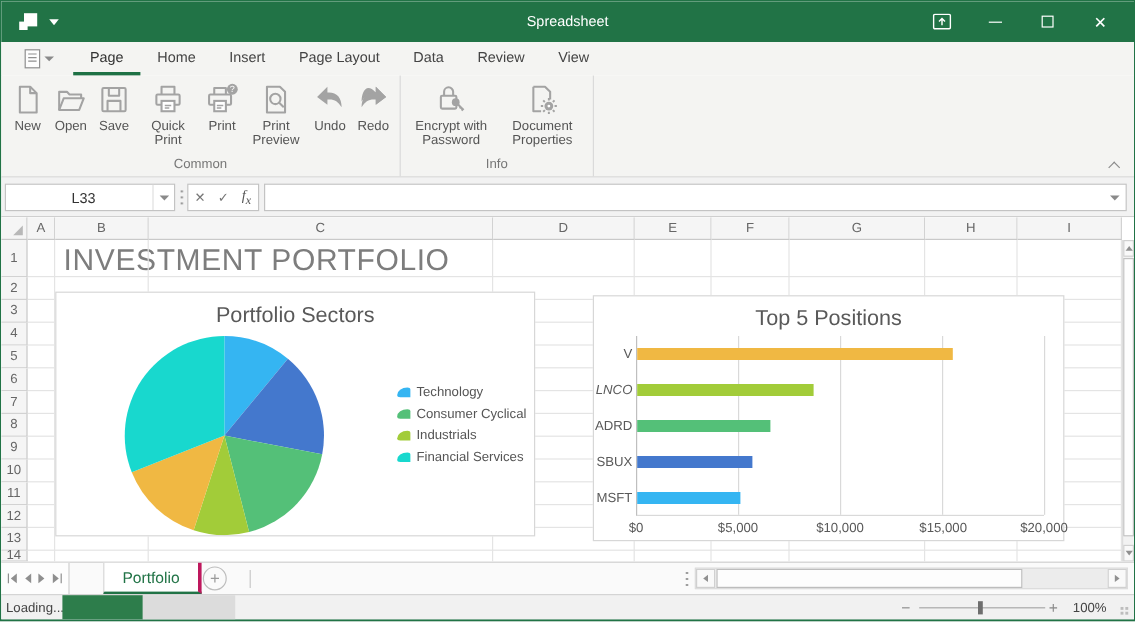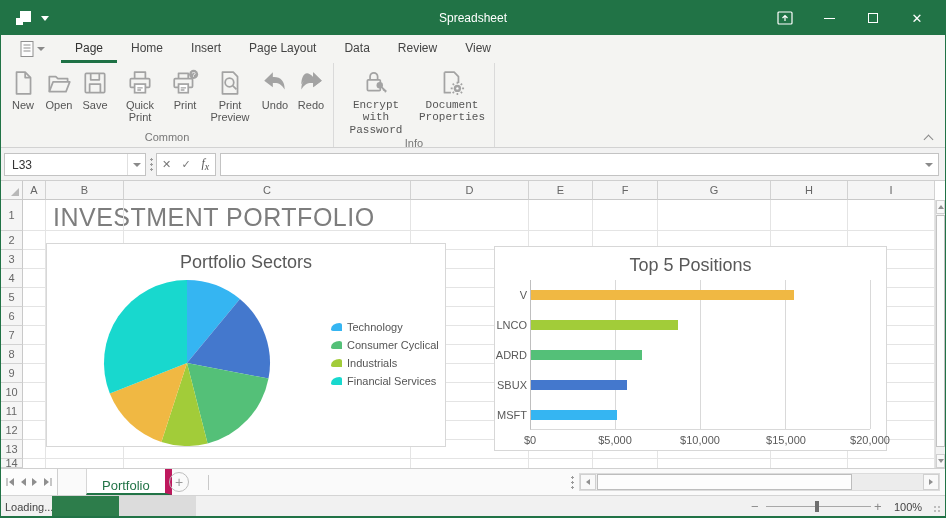--- a/index.html
+++ b/index.html
@@ -30,33 +30,33 @@
   .rtab.active { color:#333; border-bottom-color:#1e7145; }
 
   
   .toolbar { position:absolute; left:0; top:62px; width:100%; height:85px; background:#f4f4f2;
              border-bottom:1px solid #d2d2d2; display:flex; align-items:stretch; }
   .tb-group { display:flex; flex-direction:column; border-right:1px solid #dadada; padding:0 4px; }
   .tb-buttons { display:flex; flex:1; align-items:flex-start; padding-top:4px; }
   .tb-caption { text-align:center; font-size:11px; color:#777; padding:1px 0 4px; }
   .tb-btn { min-width:36px; max-width:54px; padding:2px 3px 0; display:flex; flex-direction:column;
             align-items:center; text-align:center; font-size:11px; color:#555; line-height:1.12; }
-  .tb-group.g-info .tb-btn { max-width:76px;font-family:Liberation Mono, monospace; }
+  .tb-group.g-info .tb-btn { max-width:76px; }
   .tb-btn .ticon { width:28px; height:28px; }
   .tb-btn .tlabel { margin-top:2px; }
   .ribbon-collapse { position:absolute; right:12px; bottom:6px; width:8px; height:8px; }
   .ribbon-collapse i { display:block; width:7px; height:7px; border-top:1.6px solid #8a8a8a;
                        border-left:1.6px solid #8a8a8a; transform:rotate(45deg); margin-top:3px; }
 
   
   .formula { position:absolute; left:0; top:147px; width:100%; height:33px; background:#f2f2f2;
              border-bottom:1px solid #cfcfcf; }
   .namebox { position:absolute; left:3px; top:5px; width:142px; height:23px; background:#fff;
              border:1px solid #c3c3c3; display:flex; align-items:center; font-size:12px; color:#333; }
-  .namebox .nb-val { flex:1; padding-left:7px; }
+  .namebox .nb-val { flex:1; padding-left:7px;text-align:center; }
   .nb-caret { width:18px; display:flex; align-items:center; justify-content:center; border-left:1px solid #e0e0e0; height:100%; }
   .caret-down { width:0; height:0; border-left:4px solid transparent; border-right:4px solid transparent; border-top:4px solid #8a8a8a; }
   .fb-grip { position:absolute; left:149px; top:9px; width:3px; height:15px;
              background:radial-gradient(circle, #9a9a9a 1px, transparent 1.3px); background-size:3px 5px; }
   .fb-btns { position:absolute; left:155px; top:5px; width:60px; height:23px; background:#fff;
              border:1px solid #c3c3c3; display:flex; align-items:center; justify-content:space-around; }
   .fb-btn { font-size:11px; color:#777; width:18px; text-align:center; }
   .fb-fx { font-style:italic; font-family:"Liberation Serif", serif; color:#555; font-size:12px; }
   .fb-input { position:absolute; left:219px; top:5px; right:6px; height:23px; background:#fff;
               border:1px solid #c3c3c3; display:flex; align-items:center; }
@@ -106,22 +106,22 @@
   .tri-down { width:0; height:0; border-left:3px solid transparent; border-right:3px solid transparent; border-top:4px solid #909090; }
   .vs-thumb { position:absolute; left:0; top:15px; width:100%; height:232px; background:#fdfdfd; border:1px solid #c2c2c2; }
 
   
   .sheetbar { position:absolute; left:0; top:467px; width:100%; height:27px; background:#fafafa;
               border-top:1px solid #d0d0d0; }
   .nav-box { position:absolute; left:0; top:0; width:57px; height:100%; background:#fdfdfd;
              border-right:1px solid #cfcfcf; display:flex; align-items:center; justify-content:space-around; padding:0 3px; }
   .nav-btn { display:flex; align-items:center; }
   .sheet-tab { position:absolute; left:85px; top:0; height:100%; padding:0 15px; background:#fff;
-               border-left:1px solid #d6d6d6; border-right:7px solid #be185d; border-bottom:2px solid #217346;
-               display:flex; align-items:flex-end; font-size:13px; color:#217346; }
+               border-left:1px solid #d6d6d6; border-right:3px solid #be185d; border-bottom:2px solid #217346;
+               display:flex; align-items:center; font-size:13px; color:#217346; }
   .add-sheet { position:absolute; left:168px; top:3px; width:20px; height:20px; border:1px solid #bdbdbd;
                border-radius:50%; display:flex; align-items:center; justify-content:center; color:#9a9a9a; font-size:14px; line-height:1; }
   .tab-divider { position:absolute; left:207px; top:6px; width:1px; height:15px; background:#c9c9c9; }
   .hs-grip { position:absolute; left:570px; top:6px; width:3px; height:15px;
              background:radial-gradient(circle, #9a9a9a 1px, transparent 1.3px); background-size:3px 5px; }
   .hscroll { position:absolute; left:578px; right:5px; top:4px; height:18px; background:#ececec; border:1px solid #dcdcdc; }
   .hs-left, .hs-right { position:absolute; top:0; width:16px; height:100%; background:#f9f9f9; border:1px solid #d0d0d0;
                         display:flex; align-items:center; justify-content:center; }
   .hs-left { left:0; } .hs-right { right:0; }
   .tri-left { width:0; height:0; border-top:3px solid transparent; border-bottom:3px solid transparent; border-right:4px solid #909090; }
@@ -406,21 +406,21 @@
           <div class="bar-grid" style="left: 254px;"></div>
           <div class="bar-grid" style="left: 339px;"></div>
           <div class="bar" title="V" style="top: 10px; left: 0px; width: 262.65px; background: rgb(240, 184, 67);"></div>
           <div class="bar" title="LNCO" style="top: 40px; left: 0px; width: 147.05px; background: rgb(162, 204, 57);"></div>
           <div class="bar" title="ADRD" style="top: 70px; left: 0px; width: 111.35px; background: rgb(84, 192, 120);"></div>
           <div class="bar" title="SBUX" style="top: 100px; left: 0px; width: 96.05px; background: rgb(68, 120, 205);"></div>
           <div class="bar" title="MSFT" style="top: 130px; left: 0px; width: 86.36px; background: rgb(53, 181, 242);"></div>
         </div>
       <div id="bar-cats">
           <div class="bar-cat" style="left: 0px; top: 41.5px;">V</div>
-          <div class="bar-cat" style="left: 0px; top: 71.5px;">LNCO</div>
+          <div class="bar-cat" style="left: 0px; top: 71.5px; font-style: italic;">LNCO</div>
           <div class="bar-cat" style="left: 0px; top: 101.5px;">ADRD</div>
           <div class="bar-cat" style="left: 0px; top: 131.5px;">SBUX</div>
           <div class="bar-cat" style="left: 0px; top: 161.5px;">MSFT</div>
         </div>
       <div id="bar-ticks">
           <div class="bar-tick" style="left: 35px;">$0</div>
           <div class="bar-tick" style="left: 120px;">$5,000</div>
           <div class="bar-tick" style="left: 205px;">$10,000</div>
           <div class="bar-tick" style="left: 291px;">$15,000</div>
           <div class="bar-tick" style="left: 375px;">$20,000</div>

